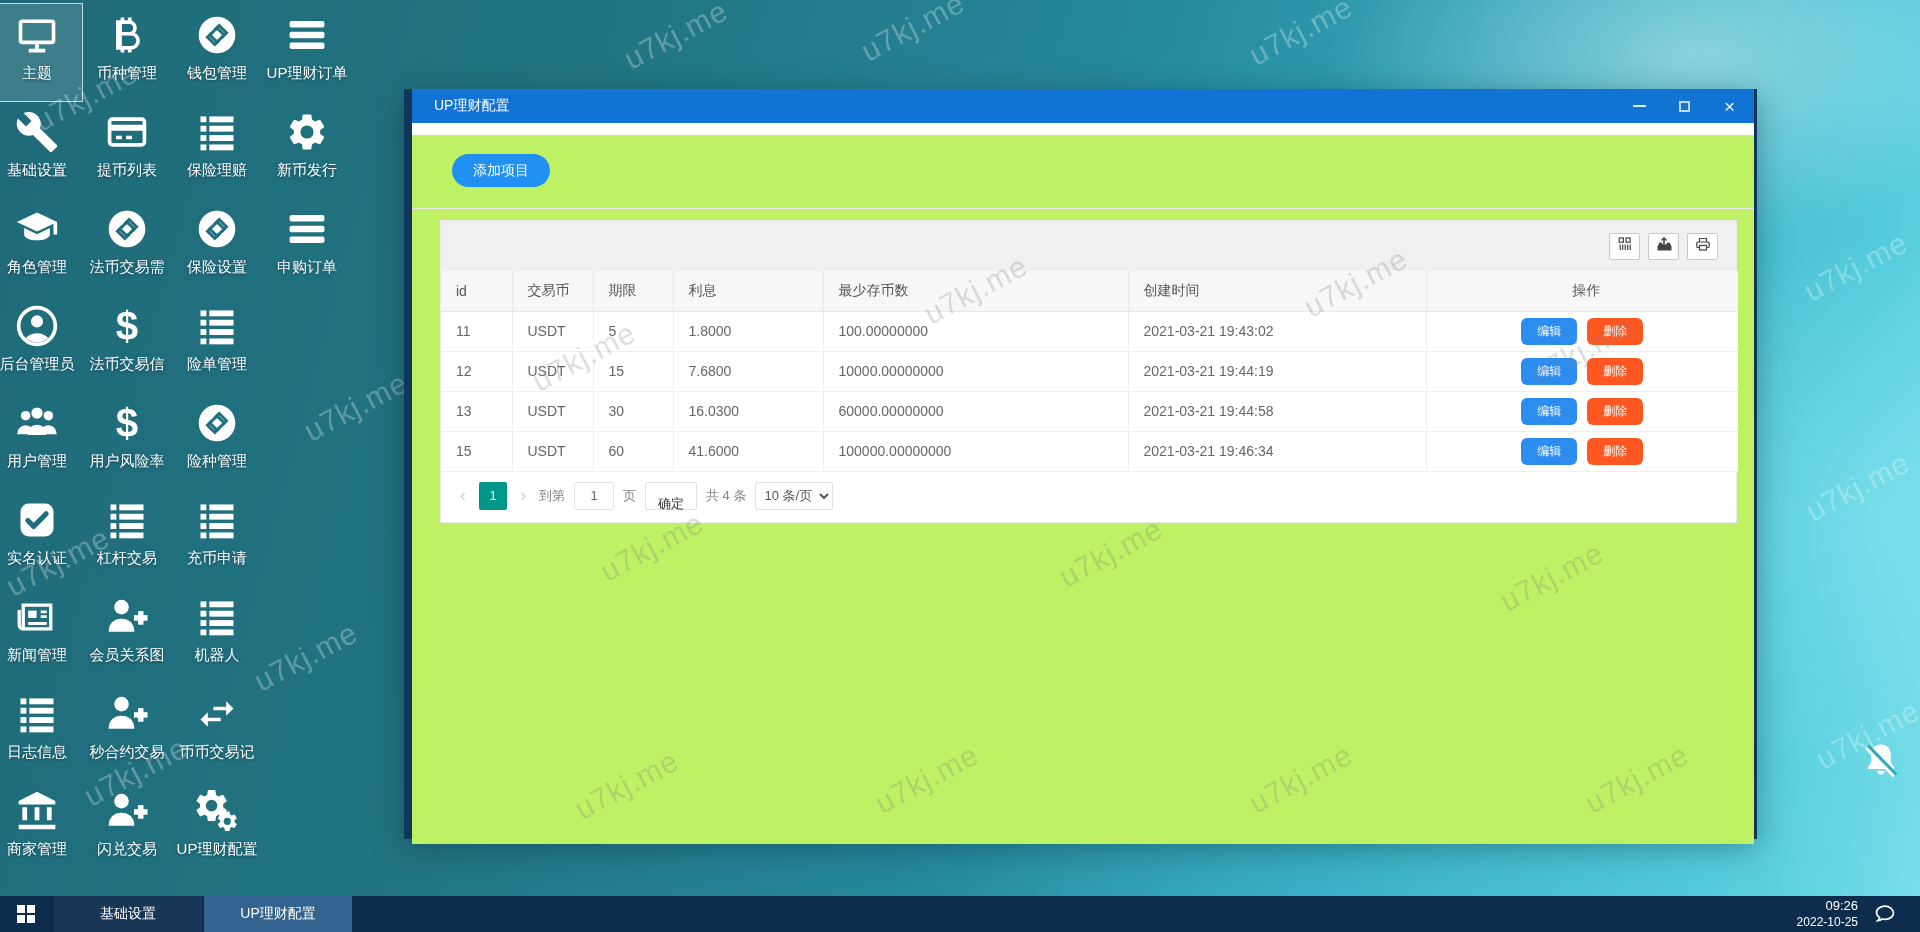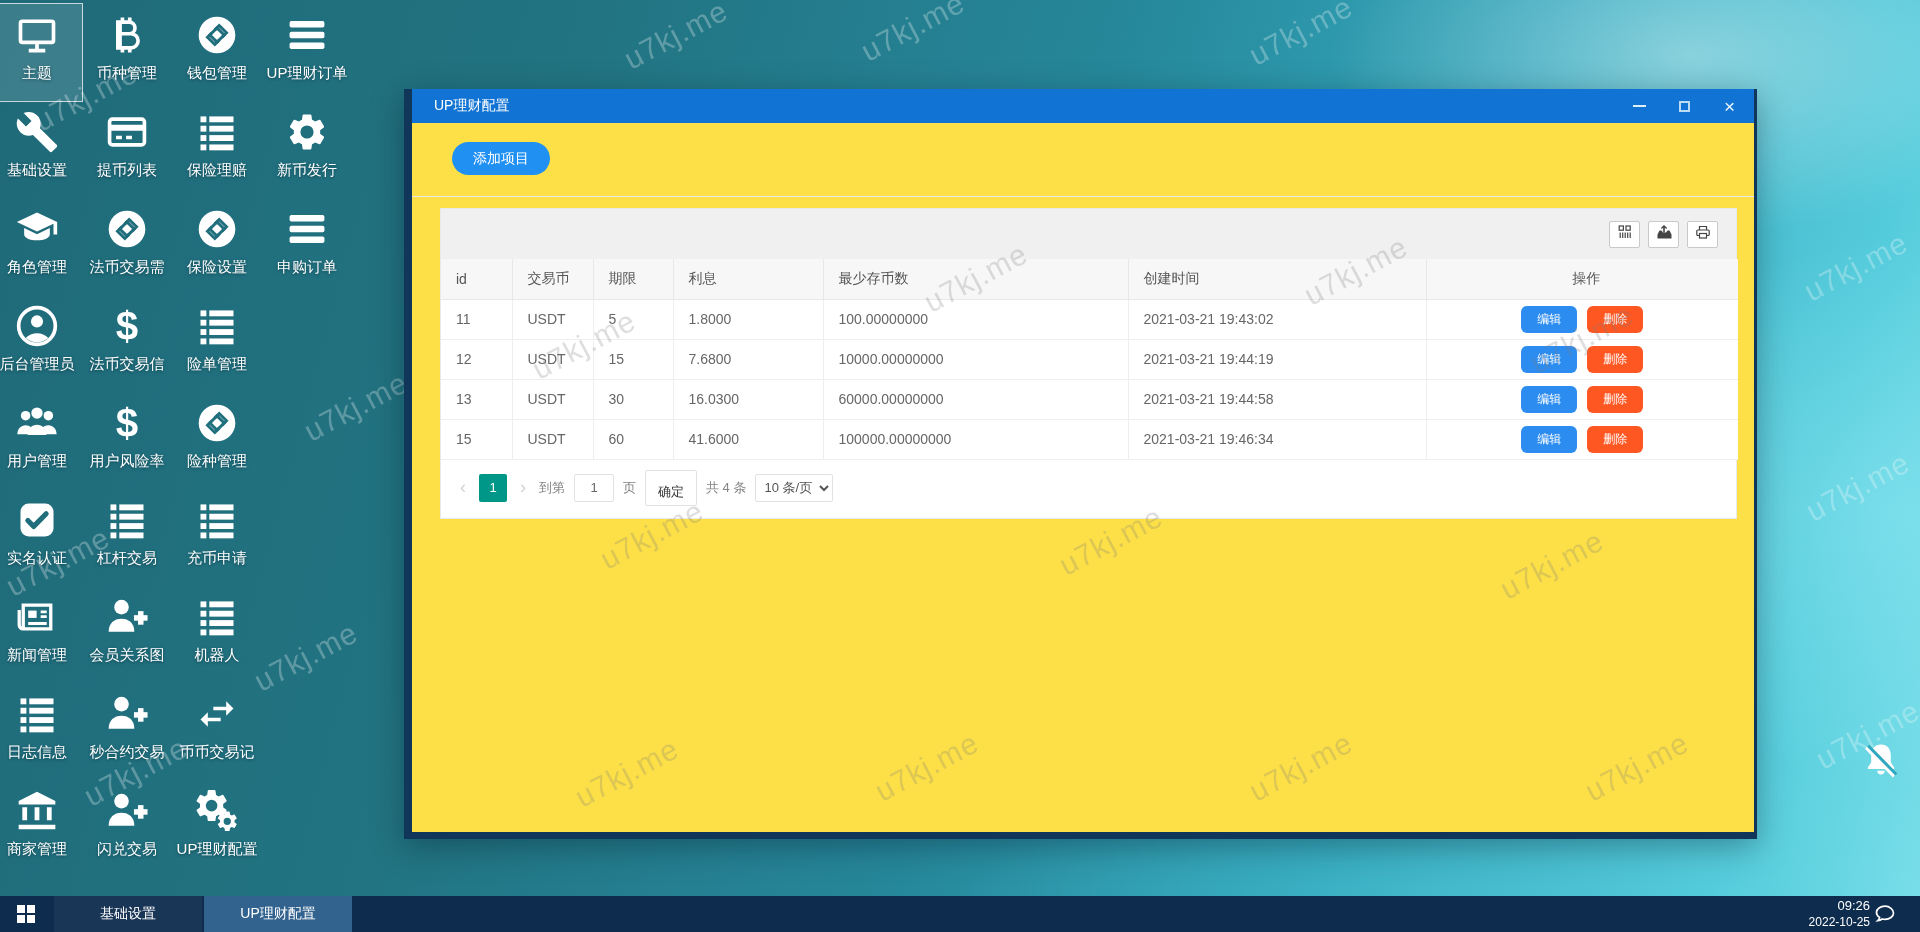--- a/index.html
+++ b/index.html
@@ -34,21 +34,21 @@
     box-shadow:0 8px 30px rgba(0,20,35,.35); background:#fff; }
   .titlebar { height:34px; background:var(--titlebar,#1173d3); display:flex; align-items:center;
     position:relative; }
   .titlebar .t { color:#fff; font-size:14px; margin-left:22px; }
   .win-controls { position:absolute; right:2px; top:0; height:34px; display:flex; }
   .win-btn { width:45px; height:34px; display:flex; align-items:center; justify-content:center;
     cursor:pointer; }
   .min-glyph { width:13px; height:2px; background:#dff0fb; }
   .max-glyph { width:11px; height:11px; border:2px solid #bcdcf5; }
   .close-glyph { color:#eaf5fd; font-size:19px; line-height:1; }
-  .win-body { position:relative; height:709px; background:#fde047; overflow:hidden; }
+  .win-body { position:relative; height:709px; background:#bef264; overflow:hidden;margin-top:12px; }
 
   .add-btn { margin:19px 0 0 40px; height:33px; padding:0 21px; border:none; cursor:pointer;
     background:var(--accent,#2190f3); color:#fff; font-size:14px; border-radius:17px; }
   .divider { margin-top:21px; border-top:1px solid #e9e9e9; }
 
   .card { margin:11px auto 0 28px; width:1297px; border:1px solid #e9e9e9; background:#fff; }
   .card-toolbar { height:50px; background:#f0f0f0; display:flex; align-items:center;
     justify-content:flex-end; padding-right:18px; gap:8px; }
   .tool-btn { width:31px; height:27px; background:#fff; border:1px solid #c9c9c9; border-radius:2px;
     display:flex; align-items:center; justify-content:center; cursor:pointer; }
@@ -66,36 +66,36 @@
     color:#fff; font-size:12px; cursor:pointer; }
   .op-edit { background:var(--edit,#2d8cf0); margin-right:10px; }
   .op-del  { background:var(--delete,#ff5722); }
 
   .pager { display:flex; align-items:center; gap:9px; padding:10px 15px 12px; font-size:13px; color:#858585; }
   .pg-arrow { color:#d2d2d2; font-size:18px; cursor:pointer; padding:0 4px; }
   .pg-cur { width:28px; height:28px; background:var(--page-active,#009688); color:#fff;
     display:flex; align-items:center; justify-content:center; border-radius:2px; font-size:13px; cursor:default; }
   .pg-input { width:40px; height:28px; border:1px solid #e2e2e2; border-radius:2px;
     text-align:center; font-size:13px; color:#666; }
-  .pg-confirm { height:36px; padding:12px 12px; background:#fff; border:1px solid #e2e2e2;
+  .pg-confirm { height:28px; padding:12px 12px; background:#fff; border:1px solid #e2e2e2;
     border-radius:2px; font-size:13px; color:#333; cursor:pointer; }
   .pg-size { height:28px; border:1px solid #e2e2e2; border-radius:2px; font-size:13px;
     color:#555; background:#fff; padding:0 4px; cursor:pointer; }
 
   
   .taskbar { position:absolute; left:0; bottom:0; width:1920px; height:36px;
     background:var(--taskbar,#0e2c4e); display:flex; align-items:stretch; z-index:50; }
   .start-btn { width:52px; display:flex; align-items:center; justify-content:center; cursor:pointer; }
   .win-logo { display:grid; grid-template-columns:8px 8px; grid-template-rows:8px 8px; gap:2px; }
   .win-logo i { background:#fff; }
   .task-item { width:148px; display:flex; align-items:center; justify-content:center;
     color:#fff; font-size:14px; cursor:pointer; background:rgba(255,255,255,.05); margin-left:2px; }
   .task-item.active { background:var(--taskbar-active,#32638e); }
   .tray { margin-left:auto; display:flex; align-items:center; }
-  .clock { text-align:right; color:#fff; line-height:1.25; }
+  .clock { text-align:right; color:#fff; line-height:1.25; margin-right:12px; }
   .clock .tm { font-size:13px; }
   .clock .dt { font-size:12px; }
   .tray-chat { width:30px; height:30px; display:flex; align-items:center; justify-content:center;
     cursor:pointer; margin-right:10px; }
   .show-desktop { width:10px; border-left:1px solid rgba(255,255,255,.35); cursor:pointer; }
 
   .bell { position:absolute; left:1860px; top:740px; width:42px; height:42px; z-index:6; cursor:pointer; }
 </style>
 </head>
 <body>

